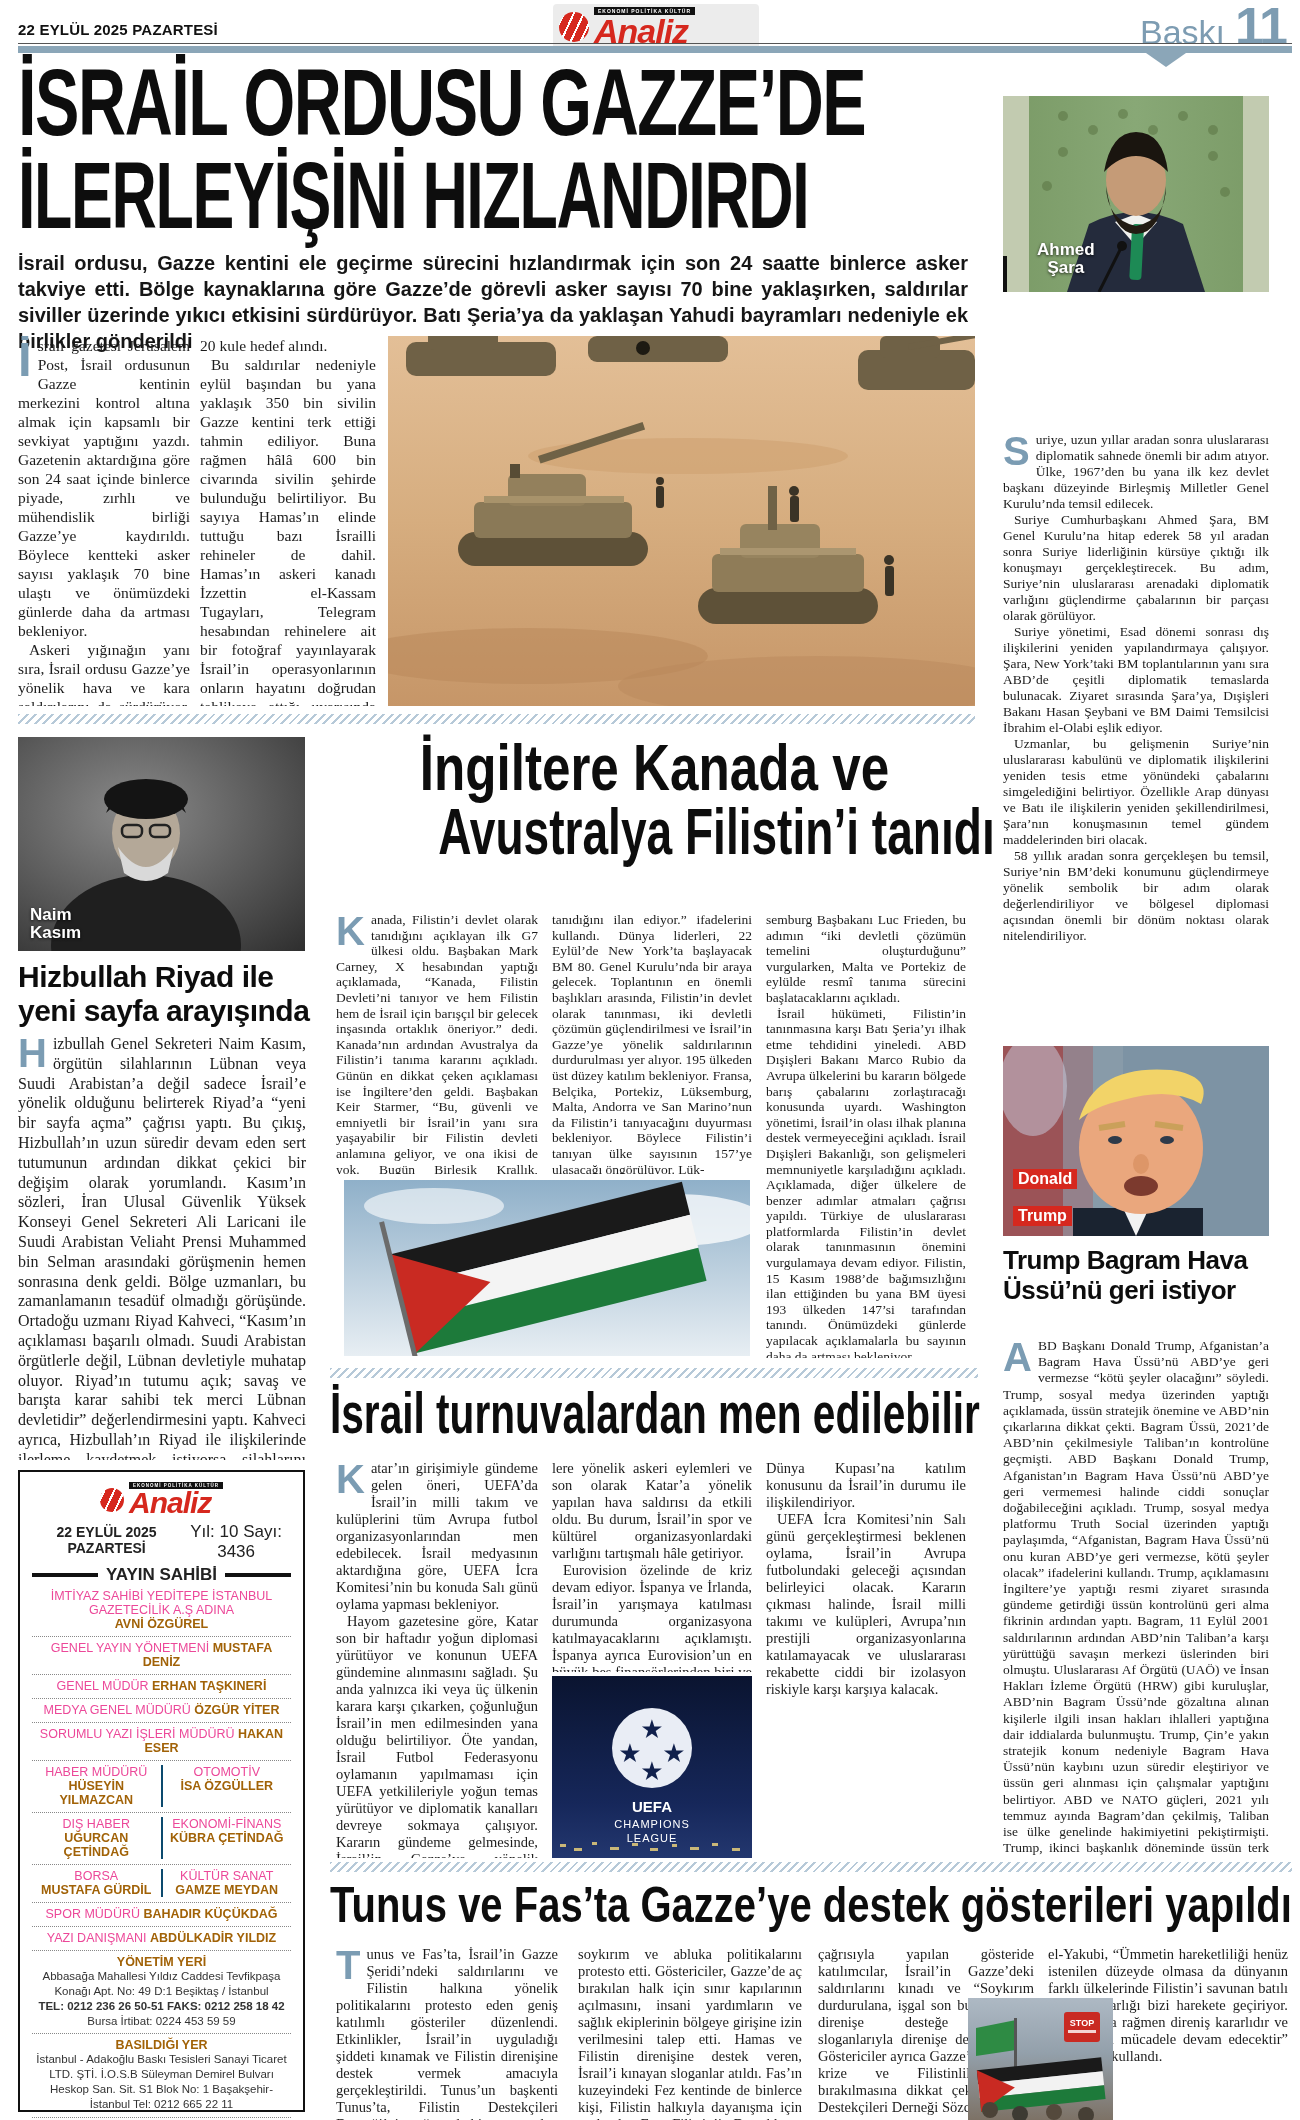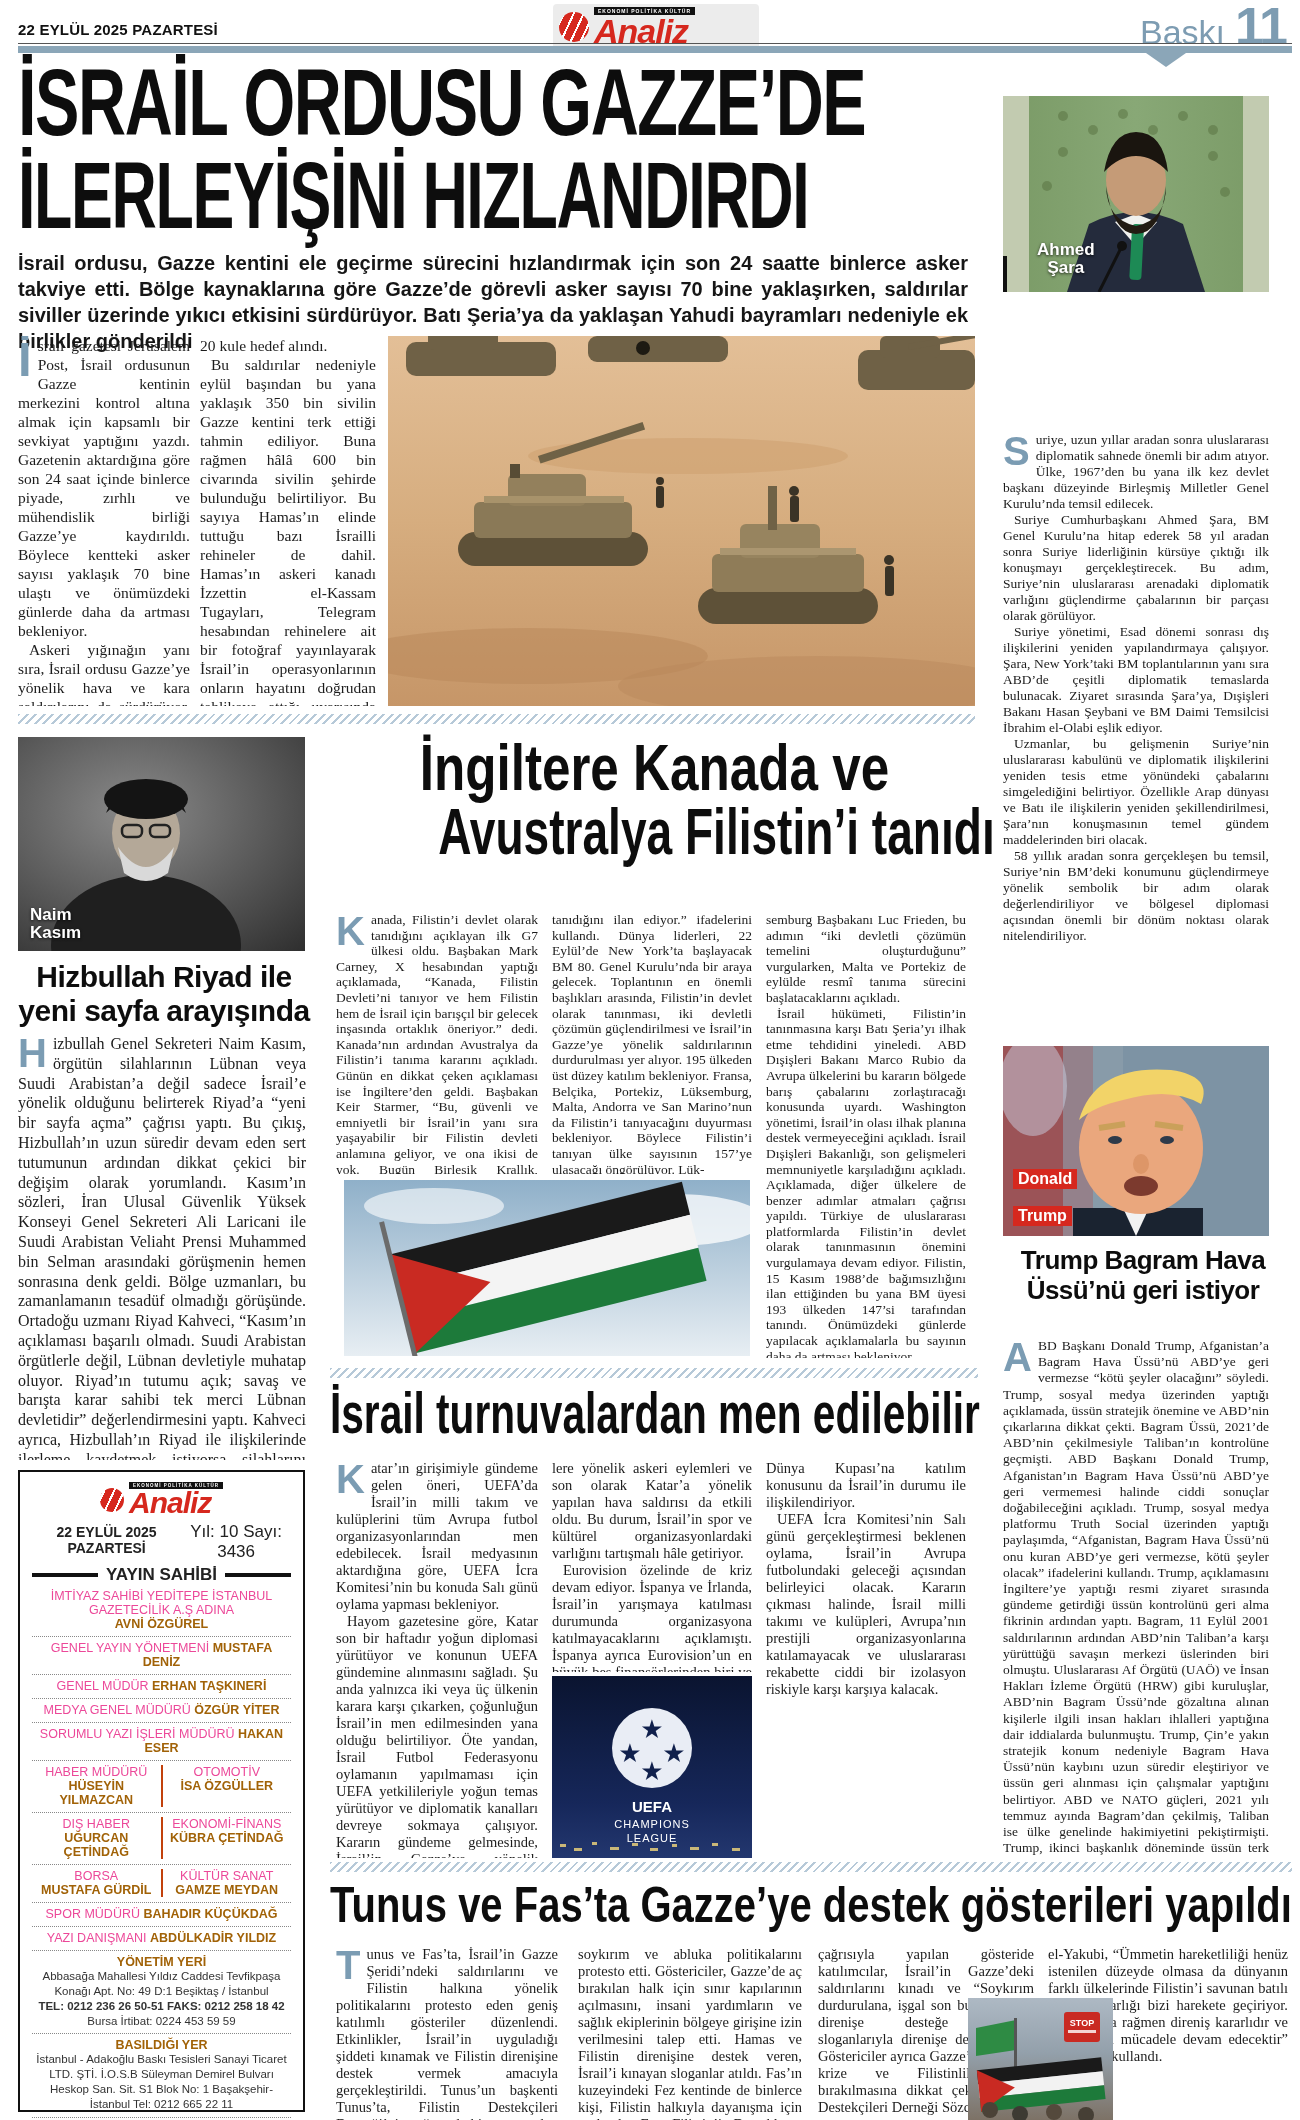--- a/index.html
+++ b/index.html
@@ -21,21 +21,21 @@
   .hdr-thinrule{position:absolute;left:18px;top:43px;width:1274px;height:1px;background:#555;}
   .hdr-rule{position:absolute;left:18px;top:46px;width:1274px;height:7px;background:#8ba6b8;}
   .hdr-notch{position:absolute;left:1146px;top:53px;width:0;height:0;border-left:20px solid transparent;border-right:20px solid transparent;border-top:14px solid #8ba6b8;}
 
   
   .story-body{text-align:justify;overflow:hidden;}
   .story-body p{margin:0;text-indent:11px;}
   .story-body p.p-first{text-indent:0;}
   .dropcap .p-first::first-letter{float:left;font-family:"Liberation Sans",sans-serif;font-weight:bold;color:#7b9cb3;font-size:49px;line-height:.78;padding:4px 6px 0 0;}
   .dc-sm .p-first::first-letter{font-size:40px;}
-  .hl{font-family:"Liberation Sans",sans-serif;font-weight:bold;color:#0d0d0d;text-align:center;}
+  .hl{font-family:"Liberation Sans",sans-serif;font-weight:bold;color:#0d0d0d;}
   .squeeze{display:inline-block;transform-origin:0 50%;}
   .squeeze.center{transform-origin:50% 50%;}
   .photo{position:absolute;overflow:hidden;background:#ccc;}
   .photo svg{display:block;width:100%;height:100%;}
   .photo-cap{position:absolute;left:12px;bottom:8px;color:#fff;font:bold 17px/1.1 "Liberation Sans",sans-serif;text-shadow:0 1px 3px rgba(0,0,0,.8);white-space:pre-line;}
   .hatch{position:absolute;height:10px;background:repeating-linear-gradient(135deg,#b6c9d8 0 2px,#ffffff 2px 6px);}
 
   
   .ts-hl{position:absolute;left:18px;top:56px;width:960px;white-space:nowrap;}
   .ts-hl .line{display:block;font-size:95px;letter-spacing:-2px;line-height:.98;}
@@ -61,21 +61,21 @@
   .k-logo .logo-tag{font-size:4.5px;}
   .k-daterow{display:flex;justify-content:space-between;align-items:baseline;font-weight:bold;font-size:14px;margin:2px 0 3px;}
   .k-issue{font-weight:normal;font-size:17px;}
   .k-title{display:flex;align-items:center;gap:8px;font-weight:bold;font-size:17px;margin:2px 0 4px;}
   .k-title::before,.k-title::after{content:"";flex:1;height:4px;background:#111;}
   .k-lbl{color:#ec4899;}
   .k-name{font-weight:bold;color:#a16207;}
   .k-row{margin:3px 0;}
   .k-pair{display:flex;margin:3px 0;}
   .k-pair .cell{flex:1;padding:0 4px;}
-  .k-pair .cell+.cell{border-left:2px solid #c2410c;}
+  .k-pair .cell+.cell{border-left:2px solid #0c4a6e;}
   .k-small{font-size:11.5px;line-height:1.3;color:#333;}
 
   
   .rec-hl{position:absolute;left:330px;top:737px;width:648px;text-align:center;white-space:nowrap;}
   .rec-hl .l1{font-size:64px;line-height:.98;transform:scaleX(.80);}
   .rec-hl .l2{font-size:64px;line-height:1.02;transform:scaleX(.72);}
   .rec-col{position:absolute;top:912px;font-size:13.5px;line-height:15.6px;}
   .rec-c1{left:336px;width:202px;height:262px;}
   .rec-c2{left:552px;width:200px;height:262px;}
   .rec-c3{left:766px;width:200px;height:446px;}

